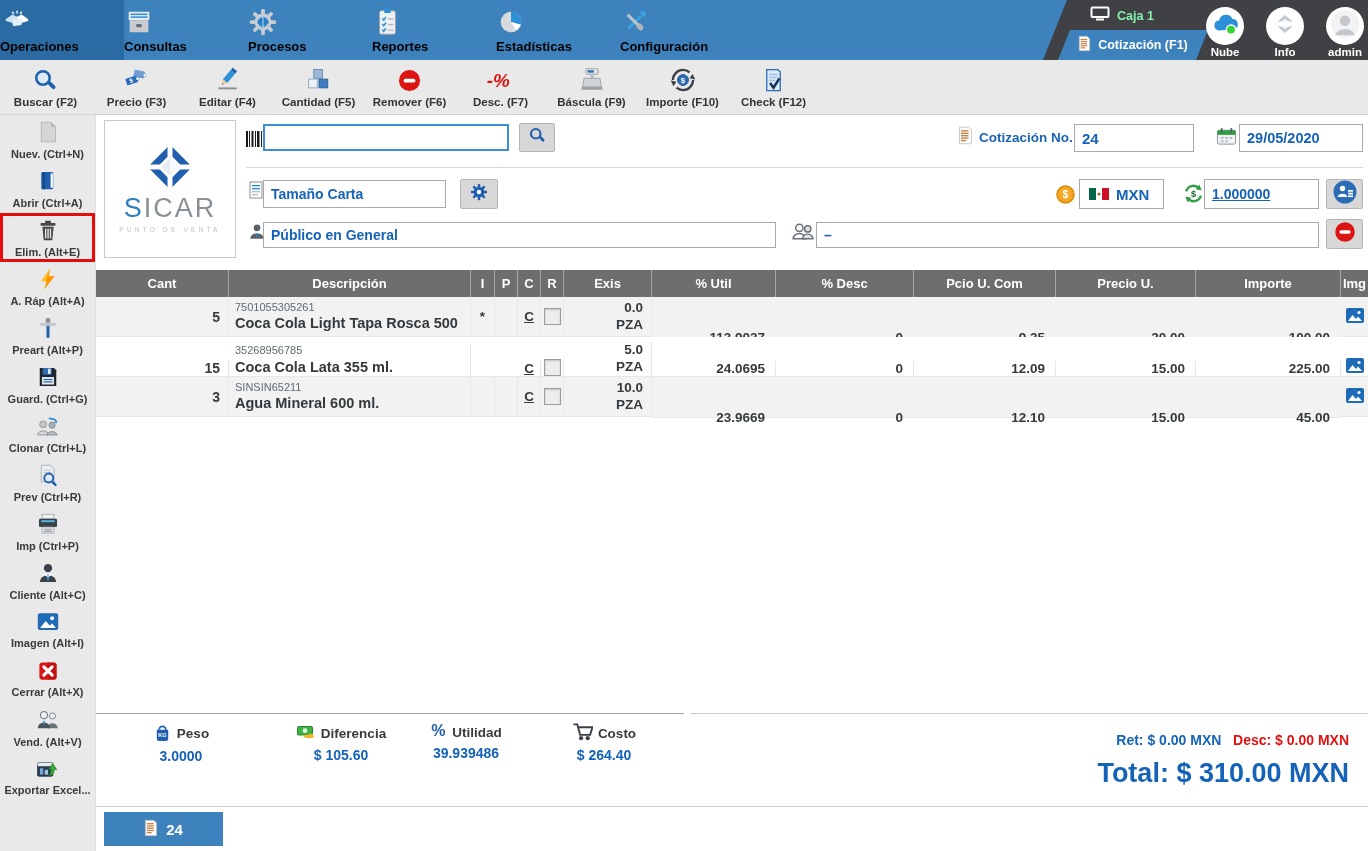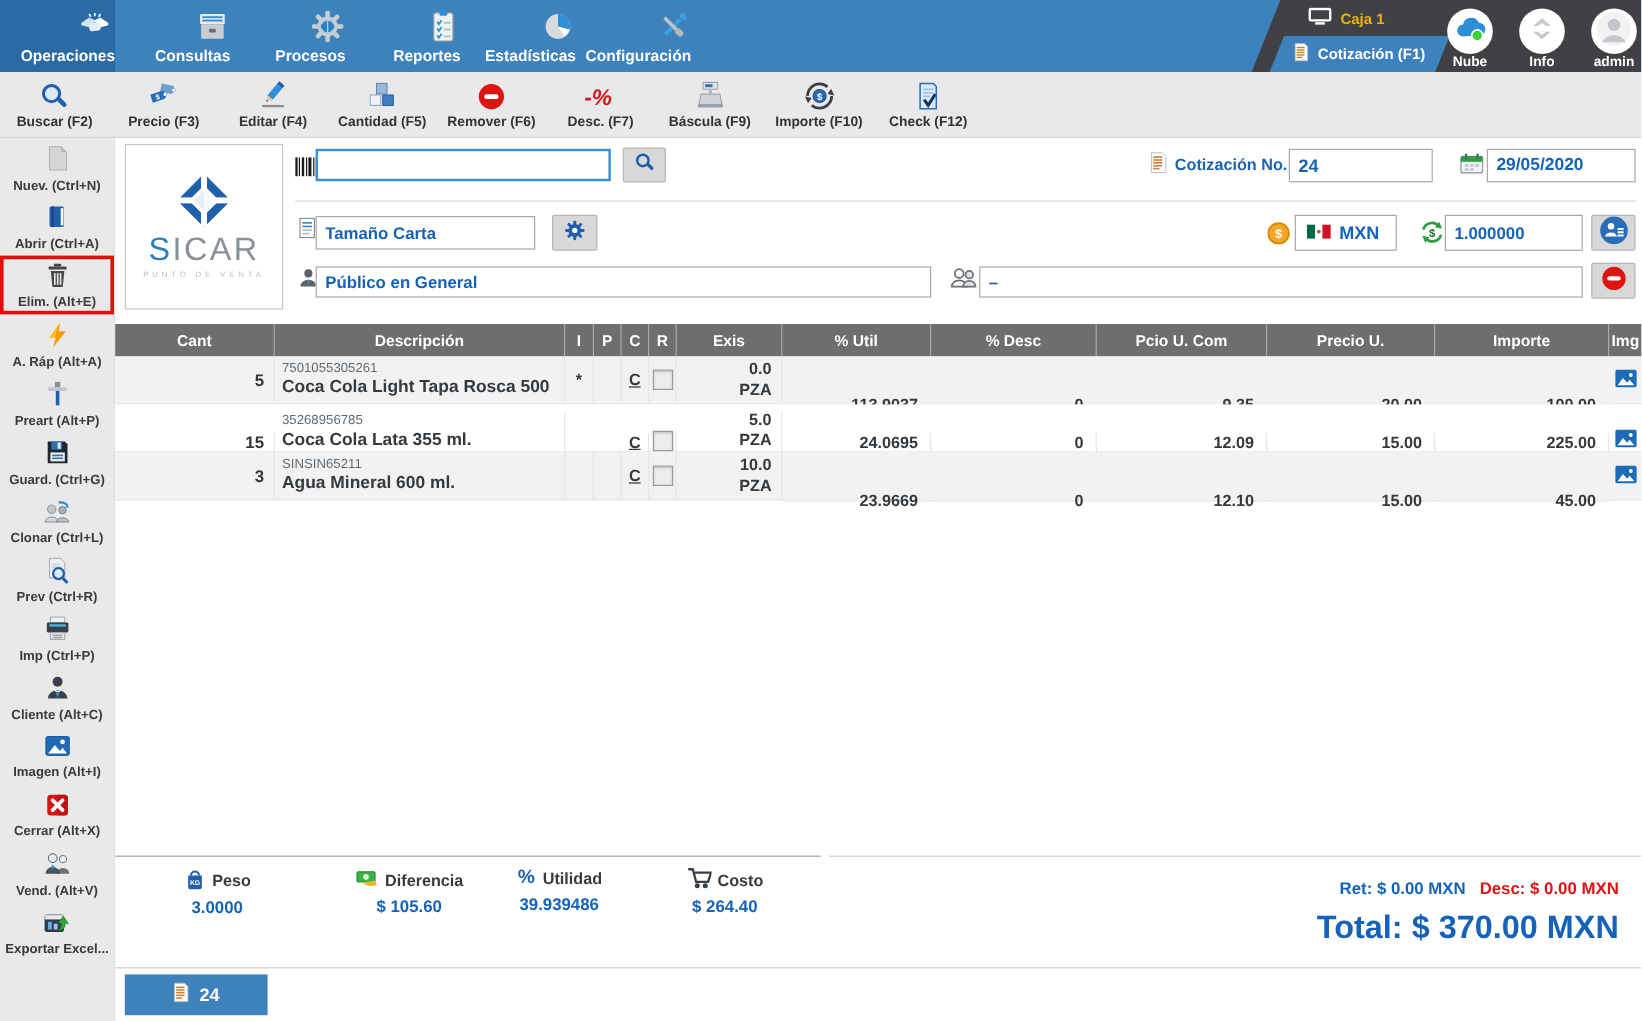--- a/index.html
+++ b/index.html
@@ -1,25 +1,25 @@
 <!DOCTYPE html>
 <html><head>
 <meta charset="utf-8">
 <style>
   html,body{margin:0;padding:0;background:#fff;font-family:"Liberation Sans",sans-serif;}
   .app{position:relative;width:1368px;height:851px;background:#fff;overflow:hidden;}
   .a{position:absolute;}
   
   .topbar{position:absolute;left:0;top:0;width:1368px;height:60px;background:#3d82bd;}
   .menu{display:flex;height:60px;}
-  .menu-item{width:96px;height:60px;display:flex;flex-direction:column;align-items:flex-end;justify-content:flex-end;padding-bottom:6px;box-sizing:border-box;color:#ffffff;font-weight:700;font-size:13px;cursor:pointer;}
+  .menu-item{width:124px;height:60px;display:flex;flex-direction:column;align-items:flex-start;justify-content:flex-end;padding-bottom:6px;box-sizing:border-box;color:#000000;font-weight:700;font-size:13px;cursor:pointer;}
   .menu-item.sel{background:#2b6ba3;}
   .mi{height:34px;display:flex;align-items:center;justify-content:center;}
   .dark-panel{position:absolute;left:1043px;top:0;width:325px;height:60px;background:#3f4144;clip-path:polygon(24px 0,100% 0,100% 100%,0 100%);}
-  .caja{position:absolute;left:47px;top:6px;display:flex;align-items:center;gap:7px;color:#eab308;font-weight:700;font-size:12.5px;}
+  .caja{position:absolute;left:47px;top:6px;display:flex;align-items:center;gap:7px;color:#86efac;font-weight:700;font-size:12.5px;}
   .quote-tab{position:absolute;left:15px;top:30px;width:150px;height:30px;background:#3d82bd;clip-path:polygon(12px 0,100% 0,calc(100% - 12px) 100%,0 100%);display:flex;align-items:center;justify-content:center;gap:7px;color:#fff;font-weight:700;font-size:12.5px;}
   .tray-circle{position:absolute;top:7px;width:38px;height:38px;border-radius:50%;background:#fff;display:flex;align-items:center;justify-content:center;cursor:pointer;}
   .tray-label{position:absolute;top:46px;width:60px;text-align:center;color:#fff;font-weight:700;font-size:11.5px;}
   
   .toolbar{position:absolute;left:0;top:60px;width:1368px;height:55px;background:#e9e9e9;border-bottom:1px solid #d2d2d2;box-sizing:border-box;display:flex;}
   .tb-item{width:91px;display:flex;flex-direction:column;align-items:center;justify-content:center;gap:2px;font-size:11.5px;font-weight:700;color:#333;cursor:pointer;}
   .tb-item .mi{height:28px;}
   
   .sidebar{position:absolute;left:0;top:115px;width:95px;height:736px;background:#e9e9e9;}
   .sb-item{height:49px;box-sizing:border-box;display:flex;flex-direction:column;align-items:center;justify-content:center;gap:1px;font-size:11px;font-weight:700;color:#3a3a3a;cursor:pointer;}
@@ -559,21 +559,21 @@
           </svg></span>
       <span>MXN</span>
     </div>
     <span class="a" style="left:1087px;top:68px;"><svg width="21" height="21" viewBox="0 0 20 20">
           <path d="M3 8 a7 7 0 0 1 12-3" stroke="#2e9e44" stroke-width="2.2" fill="none"></path>
           <polygon points="15.5,1.5 17.8,7 12.3,6.2" fill="#2e9e44"></polygon>
           <path d="M17 12 a7 7 0 0 1 -12 3" stroke="#2e9e44" stroke-width="2.2" fill="none"></path>
           <polygon points="4.5,18.5 2.2,13 7.7,13.8" fill="#2e9e44"></polygon>
           <text x="10" y="13.5" text-anchor="middle" font-size="9" font-weight="bold" fill="#1d6b30">$</text>
         </svg></span>
-    <input class="inp a" style="left: 1108px; top: 64px; width: 115px; height: 30px;" value="1.000000">
+    <input class="inp a" style="left: 1108px; top: 64px; width: 115px; height: 30px; text-decoration: underline;" value="1.000000">
     <div class="btn a" style="left:1230px;top:64px;width:37px;height:30px;">
       <span><svg width="24" height="24" viewBox="0 0 24 24">
             <circle cx="12" cy="12" r="11.5" fill="#2a6db6"></circle>
             <circle cx="9.5" cy="8.5" r="2.7" fill="#fff"></circle>
             <path d="M4.5 17 a5.2 4.6 0 0 1 10 0z" fill="#fff"></path>
             <g fill="#fff">
               <rect x="15" y="10" width="5" height="1.7"></rect>
               <rect x="15" y="12.7" width="5" height="1.7"></rect>
               <rect x="15" y="15.4" width="5" height="1.7"></rect>
             </g>
@@ -761,21 +761,21 @@
     <div class="sum-right" style="height:92px;">
       <div class="retdesc">
         <span class="blue">Ret:</span>
         <span class="blue">$ 0.00 MXN</span>
         <span>&nbsp;</span>
         <span class="red">Desc:</span>
         <span class="red">$ 0.00 MXN</span>
       </div>
       <div class="total-line">
         <span>Total:</span>
-        <span>$ 370.00 MXN</span>
+        <span>$ 310.00 MXN</span>
       </div>
     </div>
 
     <div class="foot-hr"></div>
     <div class="foot-tab">
       <span><svg width="14" height="18" viewBox="0 0 20 24">
             <path d="M2 1 h12 l4 4 v18 h-16z" fill="#fdfdfd" stroke="#b9b9b9"></path>
             <g fill="#c77f3f">
               <rect x="4" y="5" width="10" height="1.8"></rect>
               <rect x="4" y="8.2" width="10" height="1.8"></rect>

